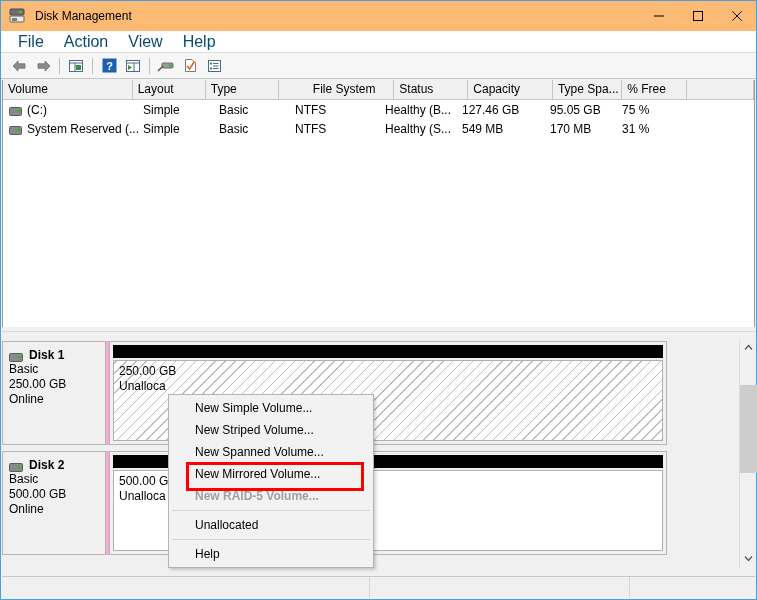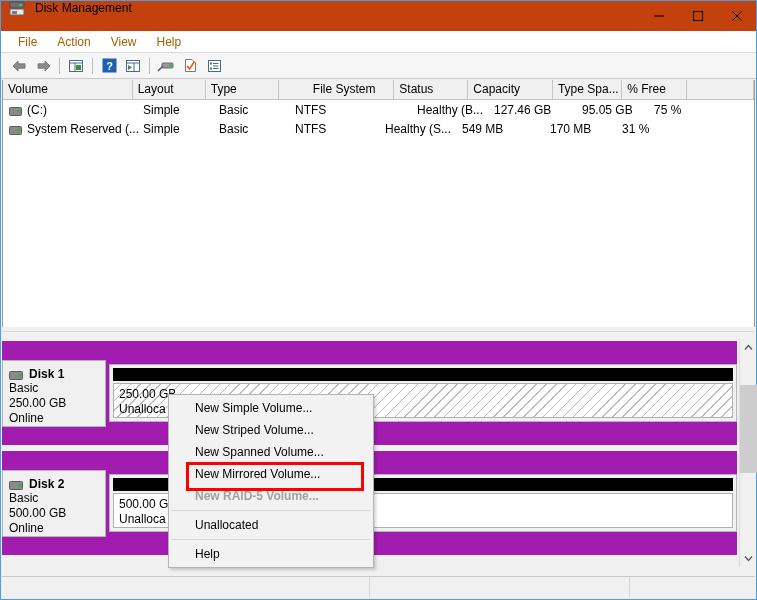--- a/index.html
+++ b/index.html
@@ -12,23 +12,23 @@
   .window {
     position: relative;
     width: 757px; height: 600px;
     border: 1px solid #4a9fe0;
     background: #f0f0f0;
   }
 
   
   .titlebar {
     height: 30px;
-    background: #c2410c;
-    display: flex;
-    align-items: flex-start;
+    background: #fdba74;
+    display: flex;
+    align-items: center;
     position: relative;
   }
   .title-icon { margin-left: 7px; width: 18px; height: 16px; position: relative; }
   .title-text {
     margin-left: 9px;
     font-size: 12px;
     color: #000000;
   }
   .win-buttons {
     position: absolute; right: 0; top: 0;
@@ -46,22 +46,22 @@
   
   .menubar {
     height: 22px;
     background: #ffffff;
     display: flex;
     align-items: center;
     padding-left: 8px;
     border-bottom: 1px solid #dcdcdc;
   }
   .menubar-item {
-    font-size: 12px;
-    color: #a16207;
+    font-size: 16px;
+    color: #0c4a6e;
     padding: 2px 9px;
     margin-right: 2px;
   }
 
   
   .toolbar {
     height: 26px;
     background: #f6f6f6;
     display: flex;
     align-items: center;
@@ -138,24 +138,23 @@
   .graphpane {
     position: absolute;
     left: 1px; top: 338px;
     width: 753px; height: 228px;
     background: #f0f0f0;
     overflow: hidden;
   }
   .disk-row {
     position: absolute;
     left: 0;
-    width: 735px;
-    display: flex;
-    background: #a21caf;
-    align-items: center;
+    width: 665px;
+    display: flex;
+    background: #f9a8d4;
   }
   .disk-info {
     width: 104px;
     border: 1px solid #b4b4b4;
     background: #f0f0f0;
     padding: 6px 0 0 6px;
   }
   .disk-title {
     font-size: 12px; font-weight: bold; color: #000;
     display: flex; align-items: center;
@@ -389,21 +388,21 @@
           <div class="lr-cell vol-name-cell" style="width: 135px;">
             <span class="vol-icon"><svg width="13" height="9" viewBox="0 0 13 9">
                 <rect x="0.5" y="0.5" width="12" height="8" rx="1" fill="#8a8a8a" stroke="#5c5c5c"></rect>
                 <rect x="8" y="3" width="3" height="2.5" fill="#2fb82f"></rect>
               </svg></span>
             <span>(C:)</span>
           </div>
           <div class="lr-cell" style="width: 76px;">Simple</div>
           <div class="lr-cell" style="width: 76px;">Basic</div>
           <div class="lr-cell" style="width: 90px;">NTFS</div>
-          <div class="lr-cell" style="width: 77px; margin-left: 32px;">Healthy (B...</div>
+          <div class="lr-cell" style="width: 77px;">Healthy (B...</div>
           <div class="lr-cell" style="width: 88px;">127.46 GB</div>
           <div class="lr-cell" style="width: 72px;">95.05 GB</div>
           <div class="lr-cell" style="width: 67px;">75 %</div>
         </div>
         <div class="listrow">
           <div class="lr-cell vol-name-cell" style="width: 135px;">
             <span class="vol-icon"><svg width="13" height="9" viewBox="0 0 13 9">
                 <rect x="0.5" y="0.5" width="12" height="8" rx="1" fill="#8a8a8a" stroke="#5c5c5c"></rect>
                 <rect x="8" y="3" width="3" height="2.5" fill="#2fb82f"></rect>
               </svg></span>

